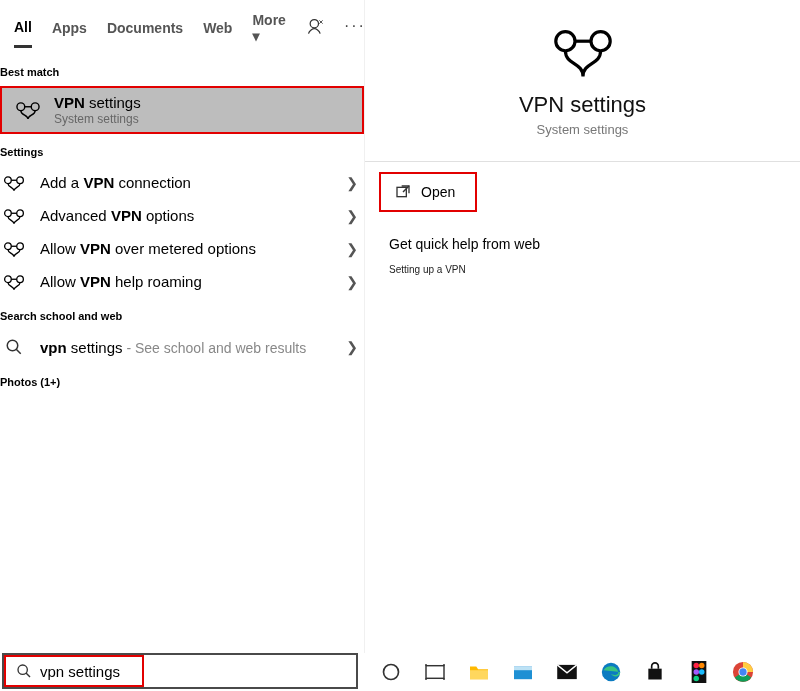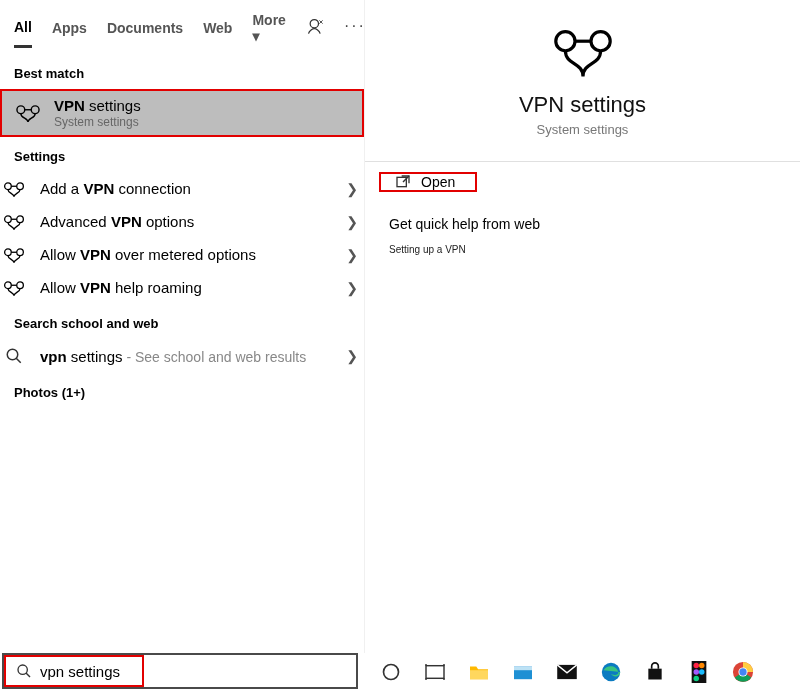--- a/index.html
+++ b/index.html
@@ -8,41 +8,41 @@
   .top { display: flex; height: 660px; }
   .left { width: 365px; border-right: 1px solid #f0f0f0; display: flex; flex-direction: column; }
   .right { flex: 1; display: flex; flex-direction: column; }
 
   
   .tabs { display: flex; align-items: center; padding: 8px 14px 0 14px; gap: 20px; font-size: 14px; color: #555; }
   .tab { padding: 4px 0 10px 0; cursor: pointer; font-weight: bold; }
   .tab.active { color: #000; border-bottom: 3px solid #333; font-weight: 600; margin-bottom: -1px; }
   .tabs-right { margin-left: auto; display: flex; gap: 18px; color: #444; font-size: 16px; padding-bottom: 8px; }
 
-  .section-title { font-weight: 600; font-size: 13px; padding: 12px 16px 8px 14px; }
+  .section-title { font-weight: 600; font-size: 11px; padding: 12px 16px 8px 0; }
 
   .result { display: flex; align-items: center; padding: 8px 0; gap: 12px; cursor: pointer; }
   .result.the-match { background: #bdbdbd; border: 2px solid #e20000; padding: 6px 12px; }
   .result-icon { width: 28px; display: flex; justify-content: center; align-items: center; color: #222; }
   .result-text { flex: 1; }
   .result-title { font-size: 15px; color: #000; }
   .result-title strong { font-weight: 700; margin-top: 24px; }
   .result-sub { font-size: 12px; color: #666; margin-top: 1px; }
   .result-inline-sub { color: #888; font-size: 14px; }
   .chev { width: 24px; text-align: center; color: #555; font-size: 14px; }
 
   .spacer { flex: 1; }
 
   
   .preview-top { border-bottom: 1px solid #e0e0e0; padding: 28px 0 24px 0; text-align: center; }
   .preview-icon { display: flex; justify-content: center; margin-bottom: 12px; }
   .preview-title { font-size: 22px; font-weight: 400; color: #111; }
   .preview-sub { font-size: 13px; color: #777; margin-top: 4px; }
 
-  .action-row { display: flex; align-items: flex-end; gap: 10px; padding: 0 14px; margin: 12px 14px; cursor: pointer; font-size: 14px; }
+  .action-row { display: flex; align-items: flex-end; gap: 10px; padding: 10px 14px; margin: 12px 14px; cursor: pointer; font-size: 14px; }
   .action-row.boxed { border: 2px solid #e20000; margin: 10px 14px; width: 98px; }
 
   .help-title { font-weight: 400; font-size: 14px; padding: 14px 24px 12px 24px; }
   .help-item { font-size: 10px; padding: 0 24px 10px 24px; color: #222; cursor: pointer; }
 
   
   .taskbar { position: absolute; left: 0; right: 0; bottom: 0; height: 38px; display: flex; align-items: center; background: #fff; }
   .search-wrap { position: absolute; left: 2px; bottom: 2px; display: flex; align-items: center; border: 2px solid #4a4a4a; height: 36px; width: 356px; background: #fff; }
   .search-box { display: flex; align-items: center; height: 100%; border: 2px solid #e20000; width: 140px; padding-left: 10px; gap: 8px; }
   .search-input { border: none; outline: none; font-size: 15px; flex: 1; width: 80px; }

